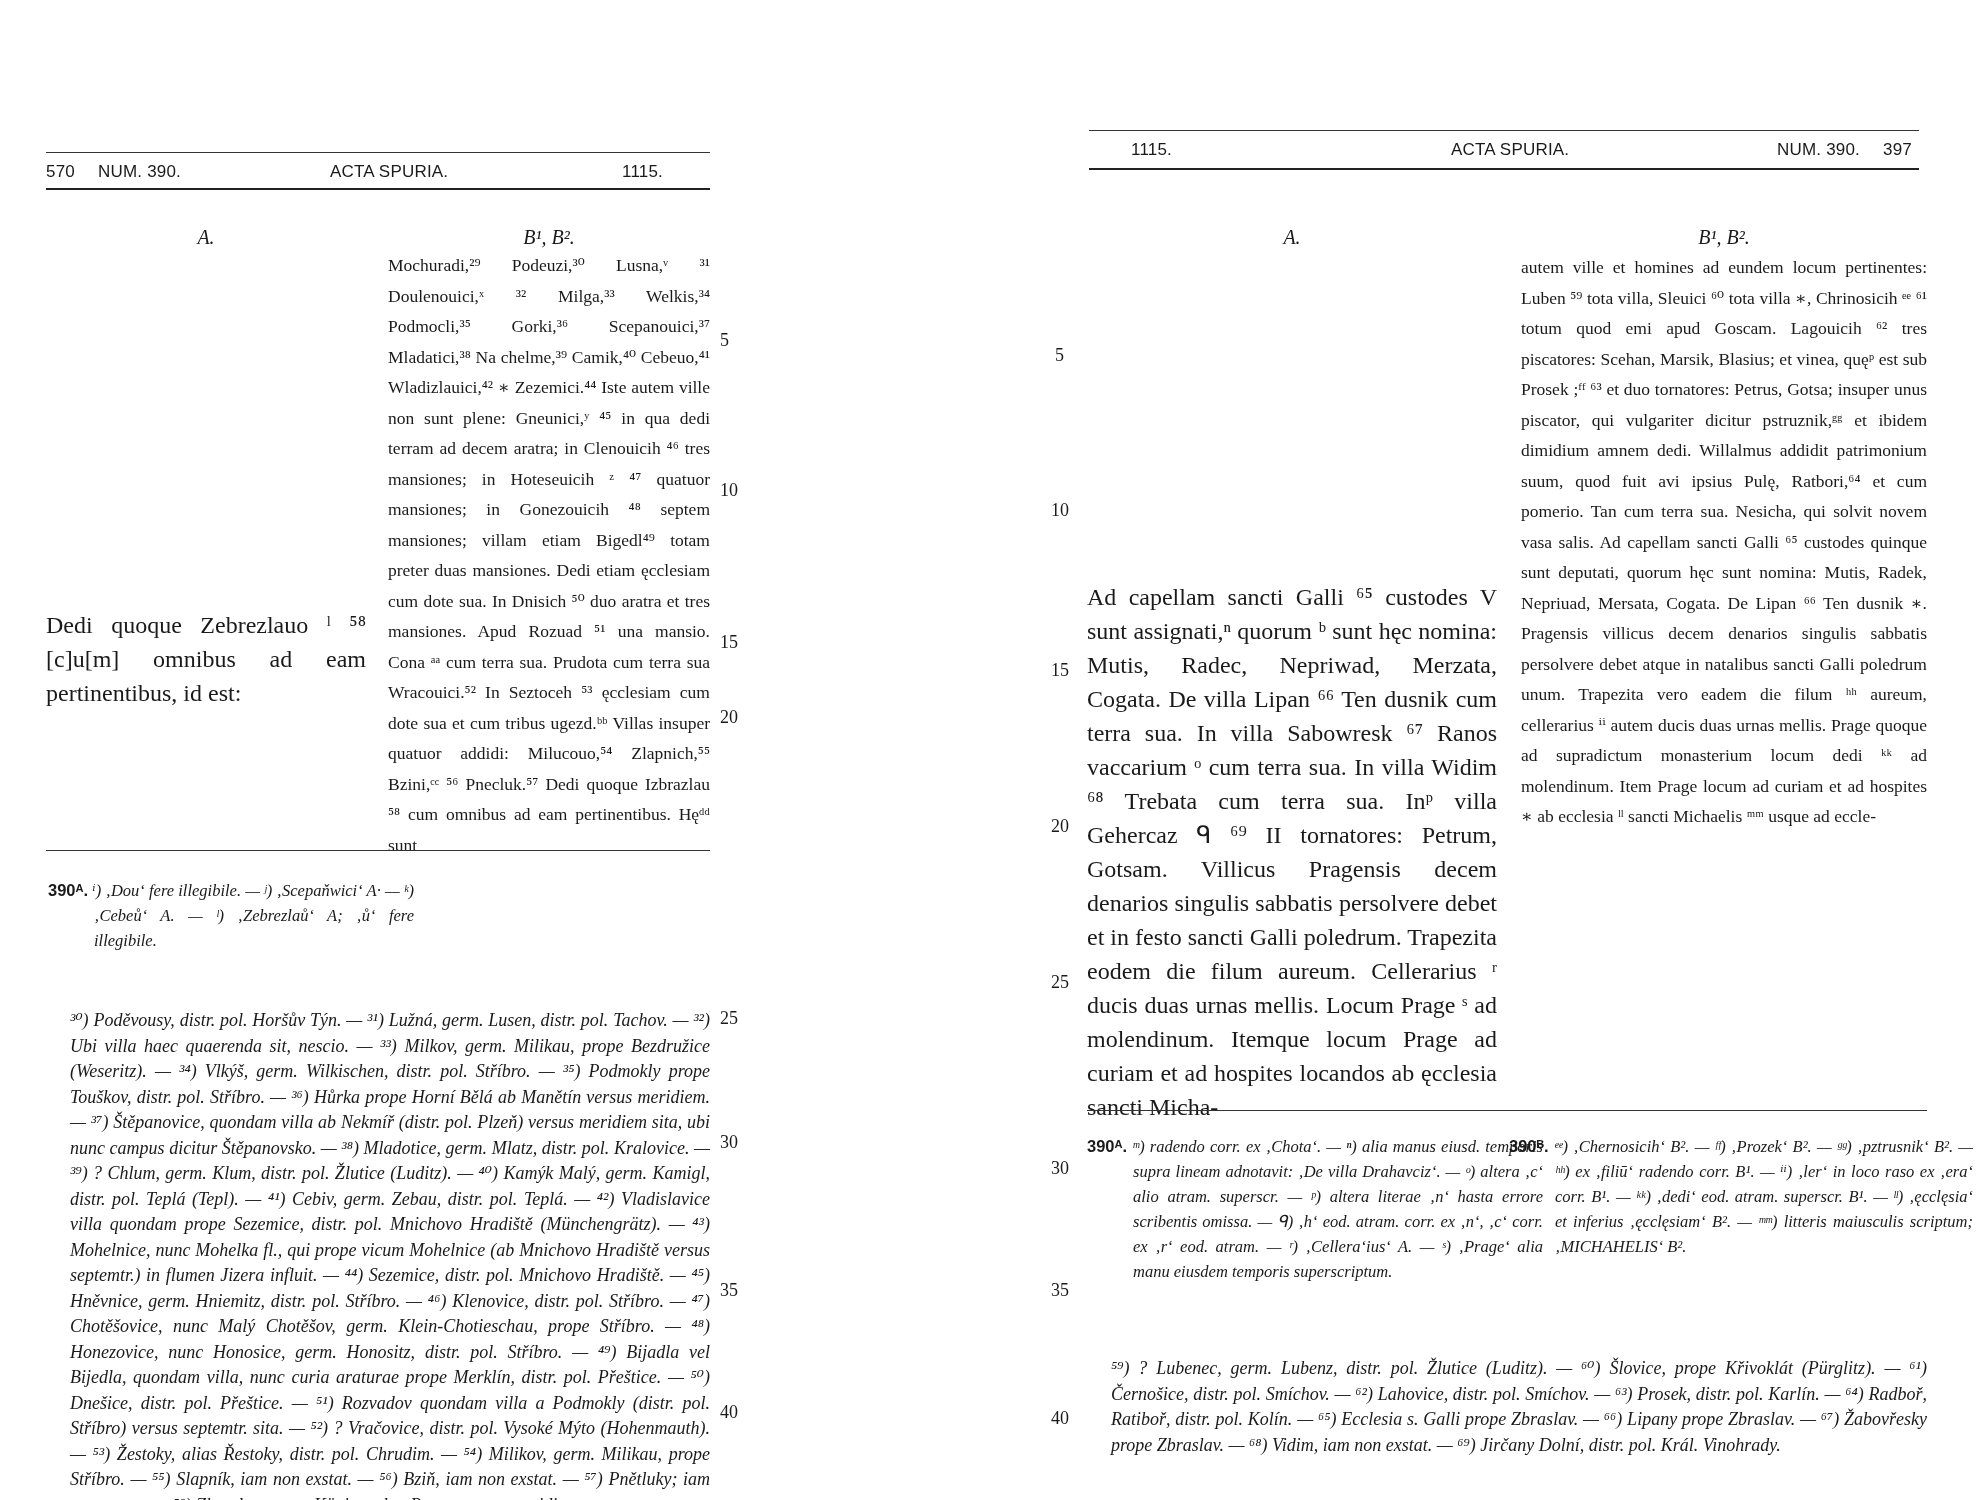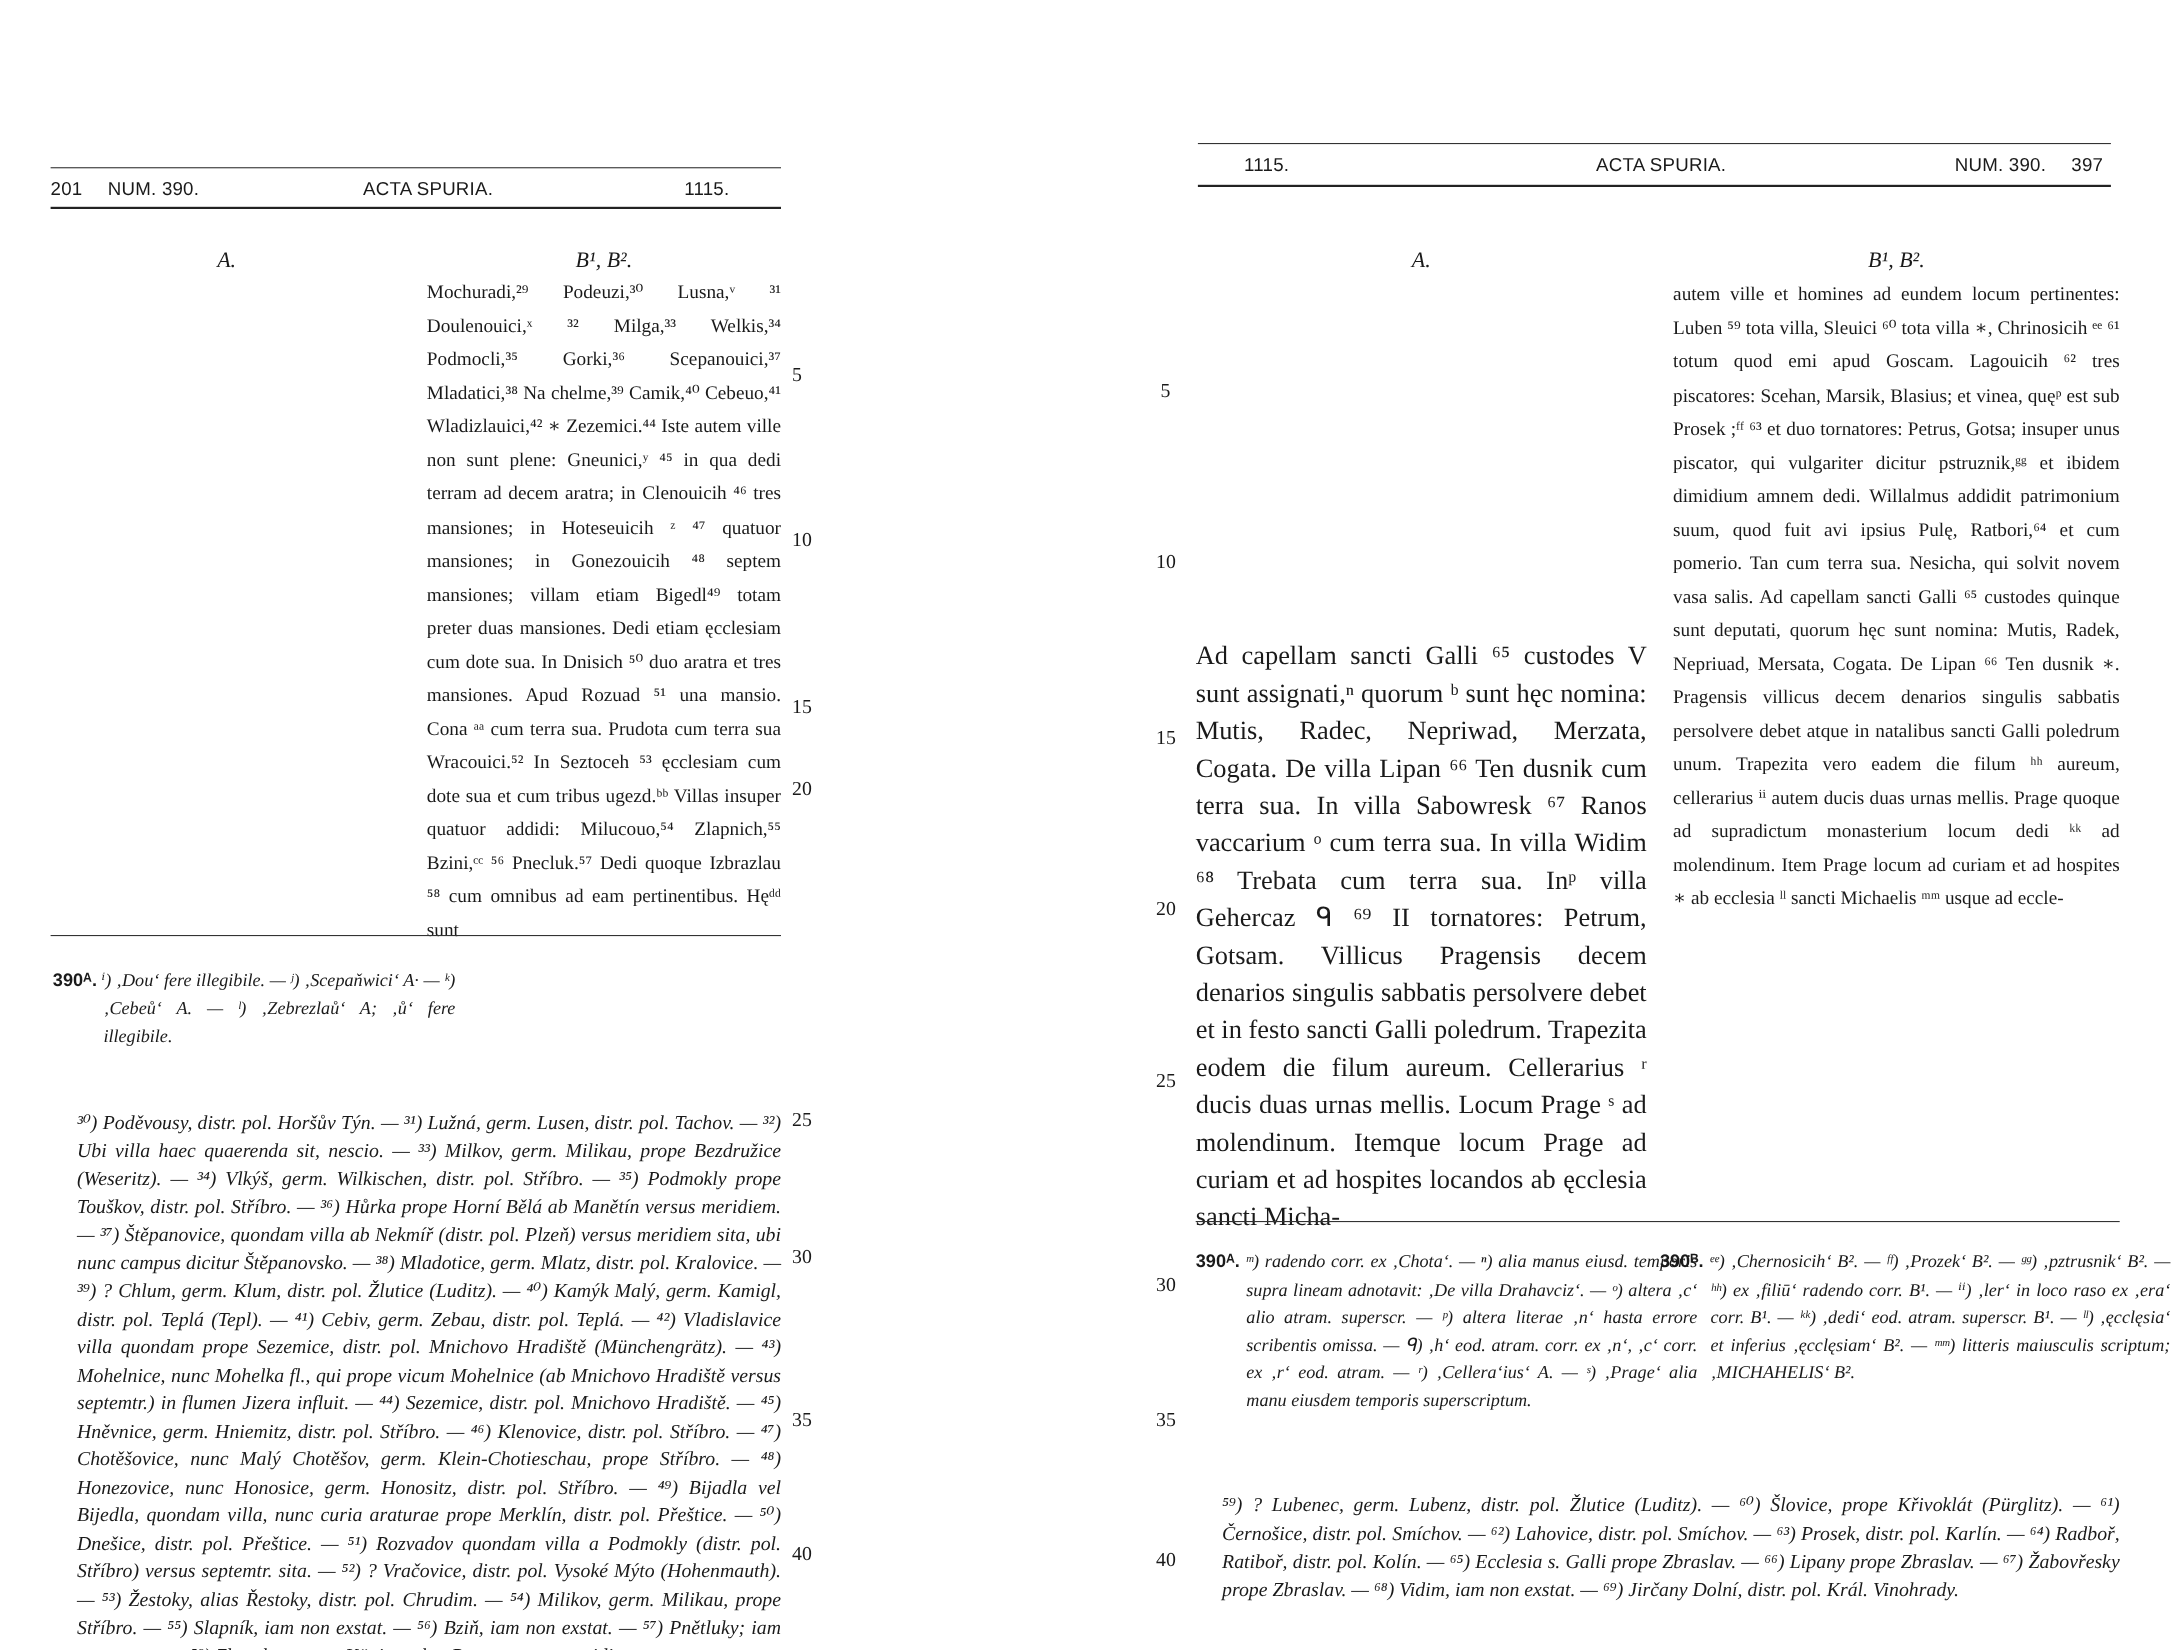--- a/index.html
+++ b/index.html
@@ -18,27 +18,28 @@
   .notes{position:absolute;font-size:16.5px;line-height:25px;font-style:italic;text-align:justify;}
   .notes .key{font-style:normal;font-weight:bold;font-family:"Liberation Sans","DejaVu Sans",sans-serif;}
   .notes.hang{padding-left:46px;text-indent:-46px;}
   .fn{position:absolute;font-size:18px;line-height:25.5px;font-style:italic;text-align:justify;}
 </style>
 </head>
 <body>
 
 <div class="page" id="page-left">
   <div class="rule thin" style="left:46px;top:112px;width:664px;"></div>
-  <span class="hdr" style="left:46px;top:122px;">201</span>
+  <span class="hdr" style="left:46px;top:122px;">570</span>
   <span class="hdr" style="left:98px;top:122px;">NUM. 390.</span>
   <span class="hdr" style="left:330px;top:122px;">ACTA SPURIA.</span>
   <span class="hdr" style="left:622px;top:122px;">1115.</span>
   <div class="rule" style="left:46px;top:148px;width:664px;"></div>
 
   <div class="colhead" style="left:46px;top:186px;width:320px;">A.</div>
+  <div class="col main" style="left:46px;top:568px;width:320px;">Dedi quoque Zebrezlauo ˡ ⁵⁸ [c]u[m] omnibus ad eam pertinentibus, id est:</div>
 
   <div class="colhead" style="left:388px;top:186px;width:322px;">B¹, B².</div>
   <div class="col bcol" style="left:388px;top:210px;width:322px;">Mochuradi,²⁹ Podeuzi,³⁰ Lusna,ᵛ ³¹ Doulenouici,ˣ ³² Milga,³³ Welkis,³⁴ Podmocli,³⁵ Gorki,³⁶ Scepanouici,³⁷ Mladatici,³⁸ Na chelme,³⁹ Camik,⁴⁰ Cebeuo,⁴¹ Wladizlauici,⁴² ∗ Zezemici.⁴⁴ Iste autem ville non sunt plene: Gneunici,ʸ ⁴⁵ in qua dedi terram ad decem aratra; in Clenouicih ⁴⁶ tres mansiones; in Hoteseuicih ᶻ ⁴⁷ quatuor mansiones; in Gonezouicih ⁴⁸ septem mansiones; villam etiam Bigedl⁴⁹ totam preter duas mansiones. Dedi etiam ęcclesiam cum dote sua. In Dnisich ⁵⁰ duo aratra et tres mansiones. Apud Rozuad ⁵¹ una mansio. Cona ᵃᵃ cum terra sua. Prudota cum terra sua Wracouici.⁵² In Seztoceh ⁵³ ęcclesiam cum dote sua et cum tribus ugezd.ᵇᵇ Villas insuper quatuor addidi: Milucouo,⁵⁴ Zlapnich,⁵⁵ Bzini,ᶜᶜ ⁵⁶ Pnecluk.⁵⁷ Dedi quoque Izbrazlau ⁵⁸ cum omnibus ad eam pertinentibus. Hęᵈᵈ sunt</div>
 
   <span class="lnum" style="left:720px;top:290px;">5</span>
   <span class="lnum" style="left:720px;top:440px;">10</span>
   <span class="lnum" style="left:720px;top:592px;">15</span>
   <span class="lnum" style="left:720px;top:667px;">20</span>
   <span class="lnum" style="left:720px;top:968px;">25</span>
   <span class="lnum" style="left:720px;top:1092px;">30</span>

